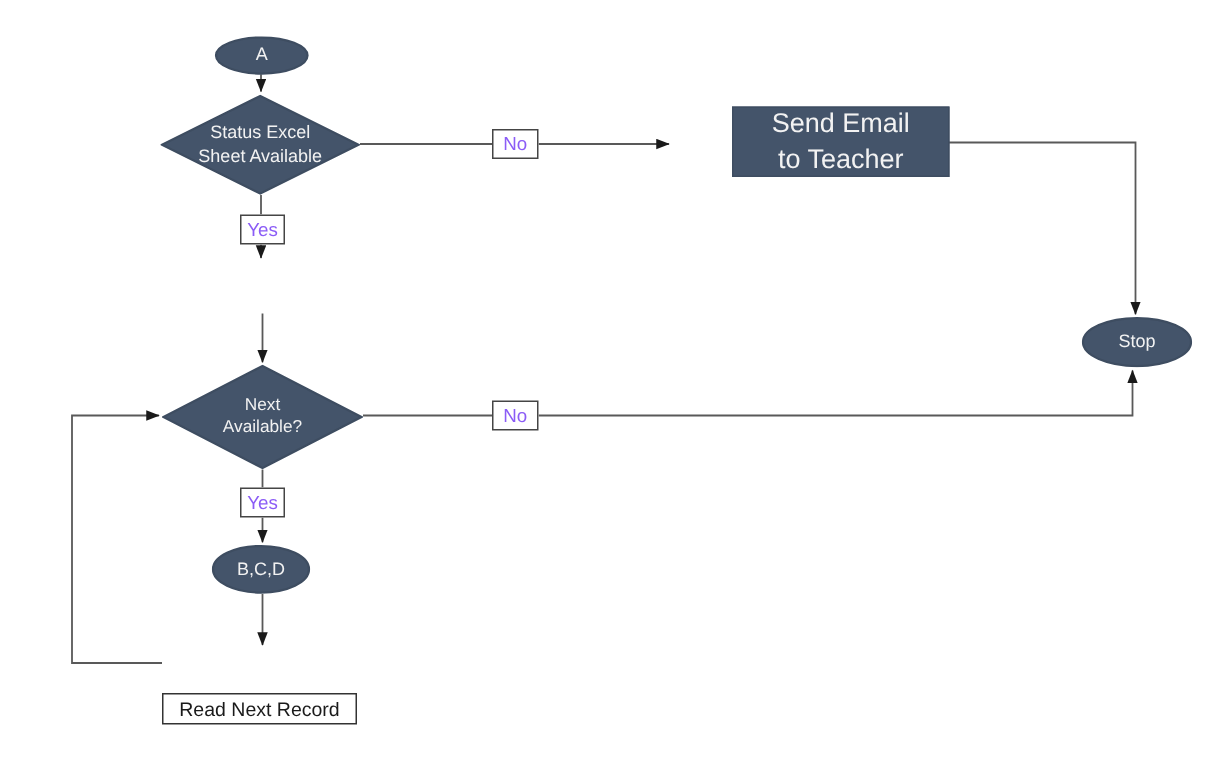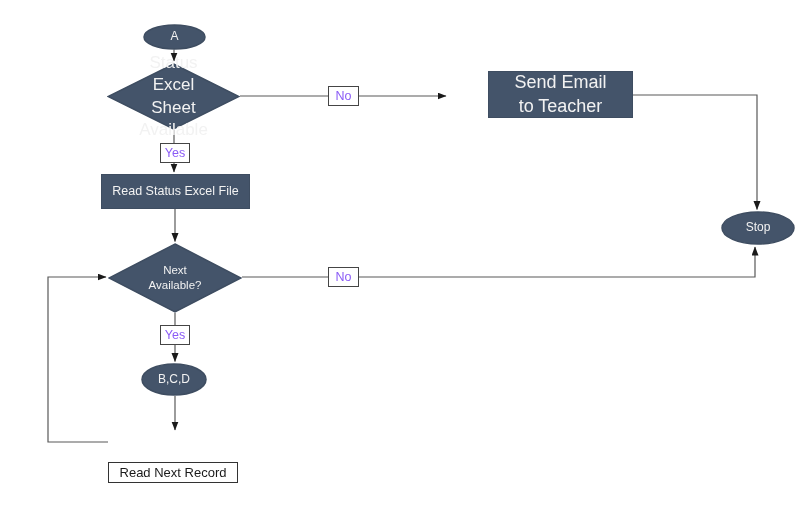--- a/index.html
+++ b/index.html
@@ -52,21 +52,21 @@
     <path class="conn" d="M108,442 L48,442 L48,277 L106,277" marker-end="url(#arrow)"></path>
   </svg>
 
   <div class="node" style="left:143px;top:24px;width:63px;height:26px;font-size:12px;">
     <svg class="shape" viewBox="0 0 63 26">
       <ellipse class="fill-shape" cx="31.5" cy="13" rx="30.5" ry="12"></ellipse>
     </svg>
     <span class="lbl">A</span>
   </div>
 
-  <div class="node" style="left:107px;top:63px;width:133px;height:67px;font-size:17px;text-align:center;">
+  <div class="node" style="left:107px;top:63px;width:133px;height:67px;font-size:12px;text-align:center;">
     <svg class="shape" viewBox="0 0 133 67">
       <polygon class="fill-shape" points="66.5,1 132,33.5 66.5,66 1,33.5"></polygon>
     </svg>
     <span class="lbl" style="width:84px;">Status Excel Sheet Available</span>
   </div>
 
   <div class="edge-label" style="left:328px;top:86px;width:31px;height:20px;">
     <span>No</span>
   </div>
 
@@ -78,23 +78,20 @@
     <svg class="shape" viewBox="0 0 74 34">
       <ellipse class="fill-shape" cx="37" cy="17" rx="36" ry="16"></ellipse>
     </svg>
     <span class="lbl">Stop</span>
   </div>
 
   <div class="edge-label" style="left:160px;top:143px;width:30px;height:20px;">
     <span>Yes</span>
   </div>
 
-  <div class="node rect-node" style="left:101px;top:174px;width:149px;height:35px;font-size:12.5px;">
-    <span class="lbl">Read Status Excel File</span>
-  </div>
 
   <div class="node" style="left:108px;top:243px;width:134px;height:70px;font-size:11.5px;">
     <svg class="shape" viewBox="0 0 134 70">
       <polygon class="fill-shape" points="67,1 133,35 67,69 1,35"></polygon>
     </svg>
     <span class="lbl" style="width:70px;">Next Available?</span>
   </div>
 
   <div class="edge-label" style="left:328px;top:267px;width:31px;height:20px;">
     <span>No</span>

